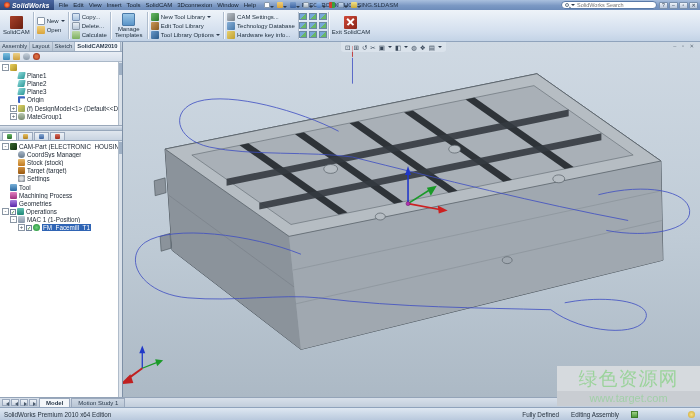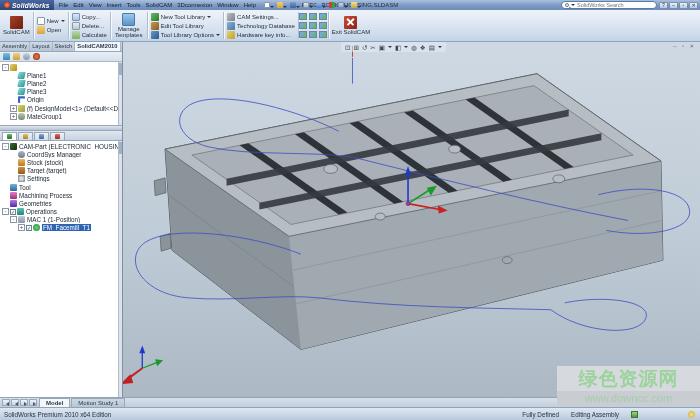--- a/index.html
+++ b/index.html
@@ -111,21 +111,21 @@
 
   
   .viewport{position:absolute;left:123px;top:42px;width:577px;height:355px;background:linear-gradient(180deg,#cfd9e3,#bfcbd6 55%,#acb9c5);overflow:hidden;z-index:1}
   .viewport svg{position:absolute;left:0;top:0}
   .headsup{position:absolute;left:218px;top:0;height:10px;display:flex;align-items:center;gap:3px;padding:0 4px;background:rgba(228,235,243,.55);border-radius:0 0 3px 3px;font-size:6.5px;color:#39485a;z-index:3}
   .hic{line-height:9px}
   .vwin{position:absolute;right:4px;top:1px;font-size:5.5px;color:#4c5a68;letter-spacing:2px;opacity:.8;z-index:3}
 
   
   .watermark{position:absolute;left:557px;top:366px;width:143px;height:40px;z-index:32;text-align:center}
-  .wm-title{height:25px;background:#d6dade;color:#9cd39c;font-size:19px;font-weight:bold;line-height:25px;letter-spacing:1px}
+  .wm-title{height:25px;background:#d6dade;color:#9cd39c;font-size:19px;font-weight:normal;line-height:25px;letter-spacing:1px}
   .wm-url{height:15px;background:#c9cdd2;color:#a2cfa8;font-size:11px;line-height:14px}
 
   
   .btabs{position:absolute;left:0;top:397px;width:700px;height:10px;background:linear-gradient(#d8e0ea,#c2cedc);border-top:1px solid #94a4b8;display:flex;align-items:flex-end;font-size:6px;z-index:20}
   .bnav{display:flex;gap:1px;padding:0 2px 1px 2px}
   .bnavb{width:8px;height:7px;background:linear-gradient(#eef2f7,#ccd6e2);border:1px solid #9aa8bc;position:relative}
   .bnavb::after{content:"";position:absolute;left:2.5px;top:1.5px;width:0;height:0;border-top:2px solid transparent;border-bottom:2px solid transparent;border-left:3px solid #4a5a6c}
   .bnavb.left::after{border-left:none;border-right:3px solid #4a5a6c}
   .btab{padding:0 6px;line-height:8px;height:9px;border:1px solid #9aa8bc;border-bottom:none;background:linear-gradient(#cdd7e3,#b8c5d4);margin-right:1px;color:#2a3a4c;white-space:nowrap}
   .btab.active{background:#f4f7fa;font-weight:bold}
@@ -479,21 +479,21 @@
     <span class="hic">◍</span>
     <span class="hic">❖</span>
     <span class="hic">▤</span>
     <span class="caret"></span>
   </div>
   <div class="vwin">– ▫ ✕</div>
 </div>
 
 <div class="watermark">
   <div class="wm-title">绿色资源网</div>
-  <div class="wm-url">www.downcc.com</div>
+  <div class="wm-url">www.target.com</div>
 </div>
 
 <div class="btabs">
   <div class="bnav">
     <span class="bnavb left"></span>
     <span class="bnavb left"></span>
     <span class="bnavb"></span>
     <span class="bnavb"></span>
   </div>
   <span class="btab active">Model</span>

